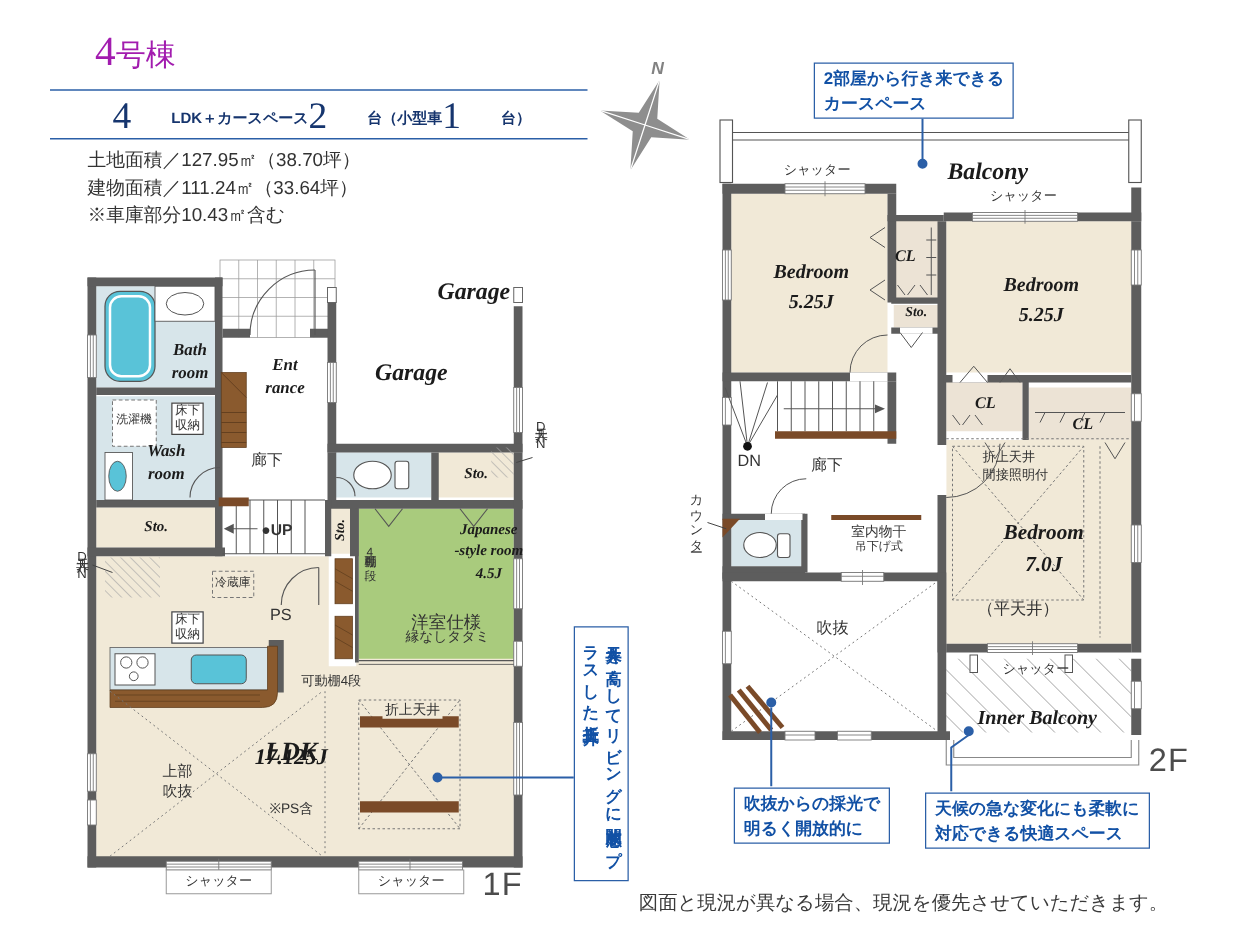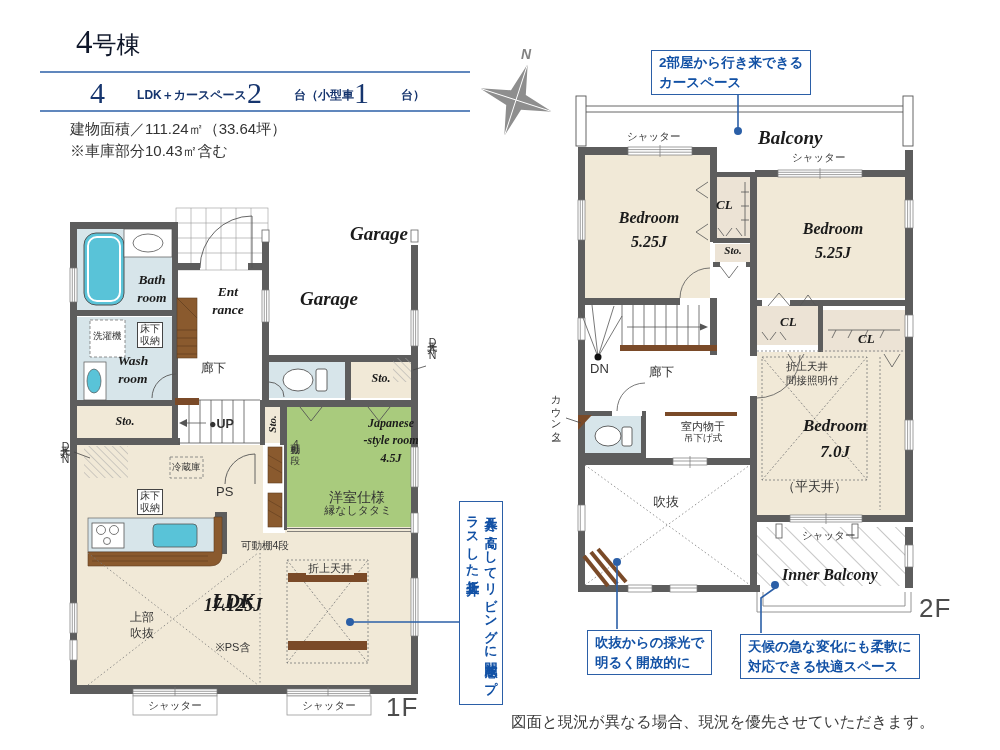--- a/index.html
+++ b/index.html
@@ -11,21 +11,21 @@
   .ser{font-family:"Liberation Serif",serif;font-style:italic;font-weight:bold;color:#1b1b1b;}
   .ctr{text-align:center;}
   .vtx{writing-mode:vertical-rl;text-orientation:upright;letter-spacing:1px;}
   .boxed{border:1px solid #444;background:#fff;padding:0 2px;line-height:1.2;}
   .co{position:absolute;border:1.5px solid #2b5fa7;color:#1251a5;background:#fff;
       font:bold 13.5px "Liberation Sans",sans-serif;line-height:1.45;padding:2px 7px;
       white-space:pre-line;}
   .co-v{writing-mode:vertical-rl;text-orientation:upright;padding:5px 3px;line-height:1.4;
         letter-spacing:1px;}
   .flr{position:absolute;font:26px "Liberation Sans",sans-serif;color:#4c4c4c;letter-spacing:1px;}
-  .hd-title{position:absolute;left:76px;top:24px;color:#0f172a;
+  .hd-title{position:absolute;left:76px;top:24px;color:#a21caf;
             font-family:"Liberation Serif",serif;}
   .hd-title .big{font-size:33px;}
   .hd-title .sm{font-size:24px;}
   .hd-spec{position:absolute;left:60px;top:76px;width:395px;text-align:center;color:#16356e;}
   .hd-spec .num{font-family:"Liberation Serif",serif;font-size:30px;}
   .hd-spec .txt{font-size:12px;font-weight:bold;position:relative;top:-4px;margin-left:32px;}
   .hd-area{position:absolute;left:70px;top:118px;font-size:15px;color:#333;line-height:1.45;}
   .footer{position:absolute;left:511px;top:712px;font-size:15.5px;color:#3a3a3a;}
   .north{position:absolute;left:521px;top:46px;font:bold italic 14px "Liberation Sans",sans-serif;
          color:#828282;}
@@ -365,20 +365,21 @@
   <line x1="617" y1="566" x2="617" y2="629"></line>
         <circle cx="617" cy="562" r="3.2"></circle>
   <path d="M775,588 L761,598 L761,633" fill="none"></path>
         <circle cx="775" cy="585" r="3.2"></circle>
 </g>
 </svg>
 
 <div class="hd-title"><span class="big">4</span><span class="sm">号棟</span></div>
 <div class="hd-spec"><span class="num">4</span><span class="txt">LDK＋カースペース</span><span class="num">2</span><span class="txt">台（小型車</span><span class="num">1</span><span class="txt">台）</span></div>
 <div class="hd-area">
+  <div>土地面積／127.95㎡（38.70坪）</div>
   <div>建物面積／111.24㎡（33.64坪）</div>
   <div>※車庫部分10.43㎡含む</div>
 </div>
 <div class="north">N</div>
 
 <div class="co" style="left:651px;top:50px;">2部屋から行き来できる
 カースペース</div>
 <div class="co co-v" style="left:459px;top:501px;height:192px;font-size:13px;">天井を高くしてリビングに開放感をプラスした折上天井</div>
 <div class="co" style="left:587px;top:630px;">吹抜からの採光で
 明るく開放的に</div>

